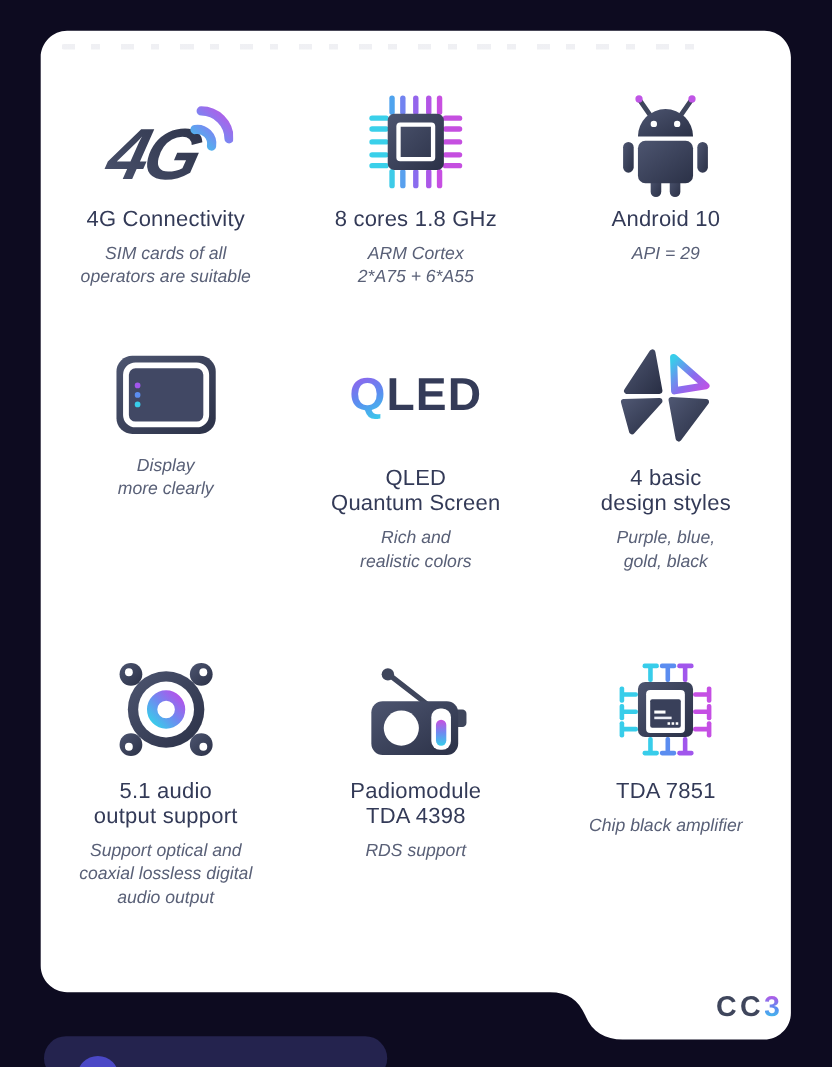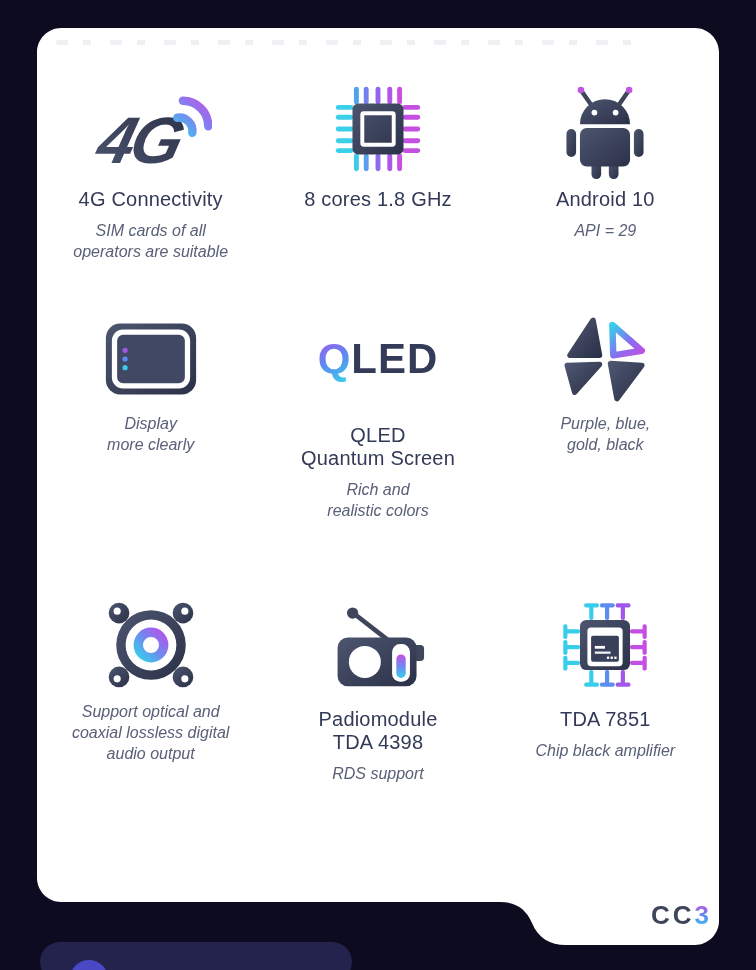--- a/index.html
+++ b/index.html
@@ -126,20 +126,22 @@
           <rect x="80" y="40.5" width="18" height="5" rx="2.5" fill="#c54fe0"></rect>
           <rect x="80" y="52.5" width="18" height="5" rx="2.5" fill="#c54fe0"></rect>
           <rect x="80" y="64.5" width="18" height="5" rx="2.5" fill="#c54fe0"></rect>
           <rect x="80" y="74.5" width="18" height="5" rx="2.5" fill="#c54fe0"></rect>
         </g>
         <rect x="29" y="29" width="52" height="52" rx="6" fill="url(#gcpu)"></rect>
         <rect x="39" y="39" width="32" height="32" rx="1.5" fill="none" stroke="#ffffff" stroke-width="4"></rect>
       </svg>
     </div>
     <h3 class="title">8 cores 1.8 GHz</h3>
+    <p class="subtitle">ARM Cortex
+2*A75 + 6*A55</p>
   </div>
 
   <div class="cell r1">
     <div class="icon-box">
       <svg width="106" height="108" viewBox="0 0 110 110">
         <defs>
           <linearGradient id="gand" x1="0" y1="0" x2="1" y2="1">
             <stop offset="0" stop-color="#4d5570"></stop>
               <stop offset="1" stop-color="#2b3147"></stop>
           </linearGradient>
@@ -205,20 +207,22 @@
               <stop offset=".55" stop-color="#8a6cee"></stop>
               <stop offset="1" stop-color="#c54fe4"></stop>
           </linearGradient>
         </defs>
         <path d="M 12 46 L 44 46 L 37 8 Z" fill="url(#gpin)" stroke="url(#gpin)" stroke-width="6" stroke-linejoin="round"></path>
         <path d="M 58 13 L 90 41 L 59 46 Z" fill="none" stroke="url(#gtr)" stroke-width="7" stroke-linejoin="round" stroke-linecap="round"></path>
         <path d="M 9 57 L 44 56 L 17 86 Z" fill="url(#gpin)" stroke="url(#gpin)" stroke-width="6" stroke-linejoin="round"></path>
         <path d="M 56 55 L 90 57 L 63 93 Z" fill="url(#gpin)" stroke="url(#gpin)" stroke-width="6" stroke-linejoin="round"></path>
       </svg>
     </div>
+    <h3 class="title">4 basic
+design styles</h3>
     <p class="subtitle">Purple, blue,
 gold, black</p>
   </div>
 
   <div class="cell r3">
     <div class="icon-box">
       <svg width="94" height="94" viewBox="0 0 100 100">
         <defs>
           <linearGradient id="gspk" x1="0" y1="0" x2="1" y2="1">
             <stop offset="0" stop-color="#4d5570"></stop>
@@ -236,20 +240,22 @@
         <circle cx="84" cy="84" r="11" fill="url(#gspk)"></circle>
         <circle cx="50" cy="50" r="37" fill="url(#gspk)"></circle>
         <circle cx="14" cy="14" r="3.8" fill="#ffffff"></circle>
         <circle cx="86" cy="14" r="3.8" fill="#ffffff"></circle>
         <circle cx="14" cy="86" r="3.8" fill="#ffffff"></circle>
         <circle cx="86" cy="86" r="3.8" fill="#ffffff"></circle>
         <circle cx="50" cy="50" r="27" fill="#ffffff"></circle>
         <circle cx="50" cy="50" r="13.5" fill="none" stroke="url(#gring)" stroke-width="10"></circle>
       </svg>
     </div>
+    <h3 class="title">5.1 audio
+output support</h3>
     <p class="subtitle">Support optical and
 coaxial lossless digital
 audio output</p>
   </div>
 
   <div class="cell r3">
     <div class="icon-box">
       <svg width="106" height="94" viewBox="0 0 110 100">
         <defs>
           <linearGradient id="grdo" x1="0" y1="0" x2="1" y2="1">

